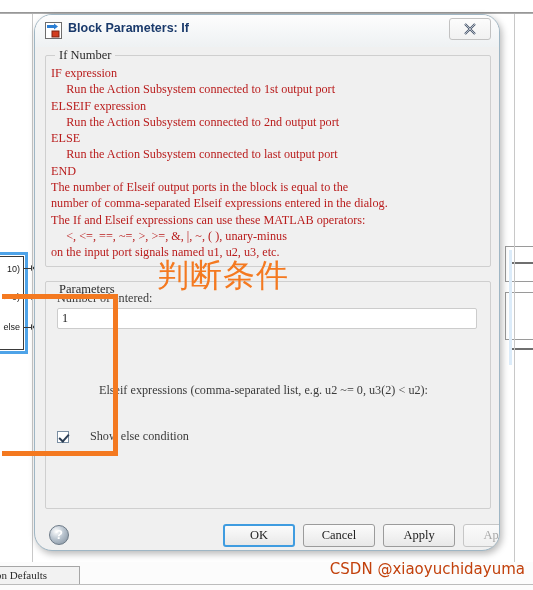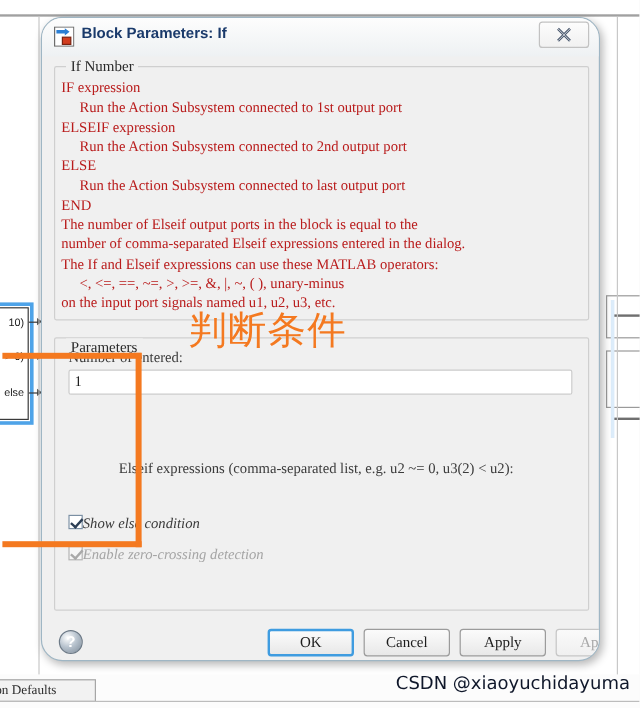--- a/index.html
+++ b/index.html
@@ -222,23 +222,22 @@
     font-size: 12.2px;
     color: #1c1c1c;
     padding: 0 4px;
     line-height: 19px;
     outline: none;
   }
 
   .checkbox-row {
     position: absolute;
     display: flex;
-    align-items: flex-start;
-    gap: 0;
-    font-style: italic;
+    align-items: center;
+    gap: 21px;
   }
   .cb-box {
     width: 12px; height: 12px;
     background: #ffffff;
     border: 1px solid #7b8fa3;
     box-sizing: border-box;
     position: relative;
     flex: 0 0 auto;
   }
   .cb-box.checked::after {
@@ -338,21 +337,21 @@
     letter-spacing: 1px;
     pointer-events: none;
   }
 
   
   #watermark {
     position: absolute;
     right: 8px; bottom: 12px;
     font-family: "DejaVu Sans", sans-serif;
     font-size: 15px;
-    color: #0f172a;
+    color: #c2410c;
     white-space: nowrap;
     pointer-events: none;
   }
 </style>
 </head>
 <body>
 
 <div id="canvas-bg">
   <div class="bg-grayband"></div>
   <div class="bg-toolbar-line"></div>
@@ -425,24 +424,20 @@
   <input class="text-input" style="left: 22px; top: 293px; width: 420px;" value="1">
 
 
   <div class="field-label" style="left:22px; top:368px;margin-left:42px;">Elseif expressions (comma-separated list, e.g. u2 ~= 0, u3(2) &lt; u2):</div>
 
   <div class="checkbox-row" style="left:22px; top:414px;">
     <span class="cb-box checked"></span>
     <span class="cb-label">Show else condition</span>
   </div>
 
-  <div class="checkbox-row" style="left:22px; top:440px;">
-    <span class="cb-box checked disabled"></span>
-    <span class="cb-label disabled">Enable zero-crossing detection</span>
-  </div>
 
   <div id="btn-row">
     <div id="help-circle">
       <span>?</span>
     </div>
     <div class="dlg-btn" style="left:268px;">Cancel</div>
     <div class="dlg-btn primary" style="left:188px;">OK</div>
     <div class="dlg-btn" style="left:348px;">Apply</div>
     <div class="dlg-btn disabled" style="left:428px;">Apply</div>
   </div>

